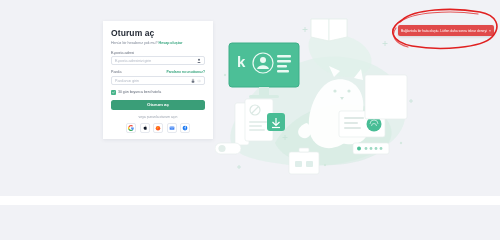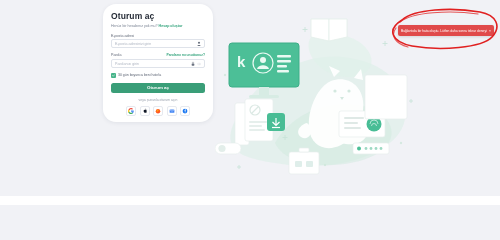--- a/index.html
+++ b/index.html
@@ -12,24 +12,24 @@
   #page { position: relative; width: 500px; height: 205px; background: #f1f2f6; }
 
   
   .footer-strip {
     position: absolute; left: 0; bottom: 0; width: 500px; height: 9px;
     background: #ffffff;
   }
 
   
   .login-card {
-    position: absolute; left: 103px; top: 4px;
+    position: absolute; left: 103px; top: 21px;
     width: 110px; height: 118px;
     background: #ffffff;
-    border-radius: 13px;
+    border-radius: 0;
     box-shadow: 0 1px 4px rgba(30,40,70,.08);
     padding: 7px 8px 6px 8px;
   }
   .card-title {
     font-size: 8.5px; font-weight: bold; color: #252b36;
     letter-spacing: .1px; line-height: 10px;
   }
   .card-sub {
     margin-top: 2.5px; font-size: 3.6px; color: #7b8494; line-height: 5px;
     white-space: nowrap;

